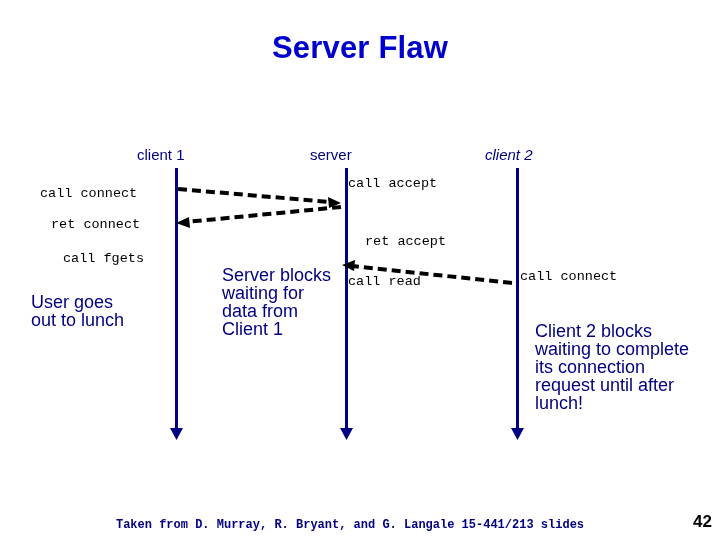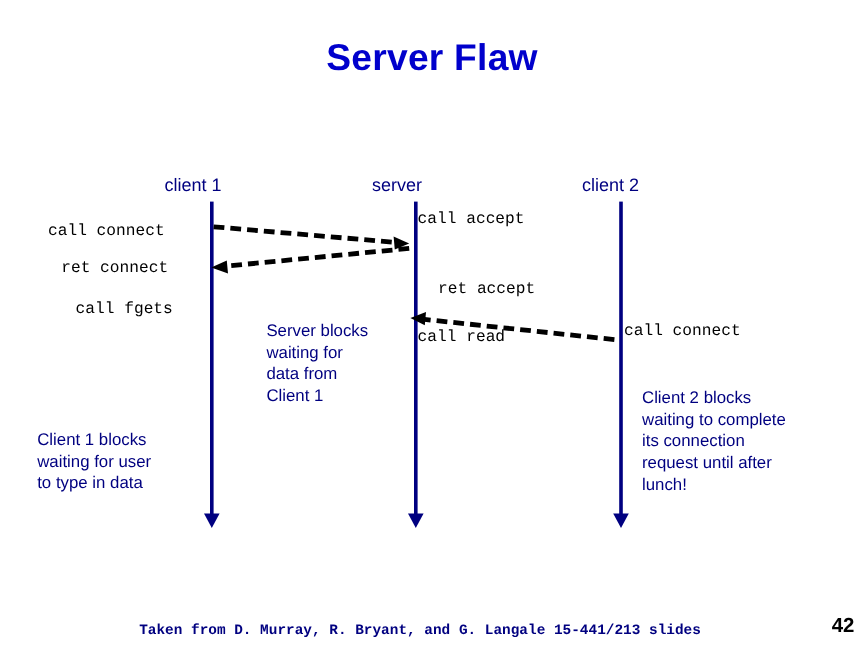--- a/index.html
+++ b/index.html
@@ -41,21 +41,21 @@
     font-family: "Liberation Mono", monospace;
     font-size: 13.5px;
     color: #000000;
     position: absolute;
     white-space: nowrap;
   }
   .sans-note {
     position: absolute;
     color: #000080;
     font-family: "Liberation Sans", sans-serif;
-    font-size: 14px;
+    font-size: 18px;
     line-height: 18px;
     white-space: pre-line;
   }
   .vline {
     position: absolute;
     width: 3px;
     background: #000080;
   }
   .footer {
     position: absolute;
@@ -88,21 +88,21 @@
 </style>
 </head>
 <body>
 
 <div id="slide">
 
   <div class="title">Server Flaw</div>
 
   <div class="col-head" style="left:137px; top:146px;">client 1</div>
   <div class="col-head" style="left:310px; top:146px;">server</div>
-  <div class="col-head" style="left:485px; top:146px;">client 2</div>
+  <div class="col-head" style="left:485px; top:146px;font-style:italic;">client 2</div>
 
   <div class="vline" style="left:175px; top:168px; height:262px;"></div>
   <div class="vline" style="left:345px; top:168px; height:262px;"></div>
   <div class="vline" style="left:516px; top:168px; height:262px;"></div>
 
   <svg class="arrows" viewBox="0 0 720 540">
 
     <polygon points="176.5,440 170,428 183,428" fill="#000080"></polygon>
     <polygon points="346.5,440 340,428 353,428" fill="#000080"></polygon>
     <polygon points="517.5,440 511,428 524,428" fill="#000080"></polygon>
@@ -120,23 +120,22 @@
   <div class="mono" style="left:40px; top:186px;">call connect</div>
   <div class="mono" style="left:51px; top:217px;">ret connect</div>
   <div class="mono" style="left:63px; top:251px;">call fgets</div>
 
   <div class="mono" style="left:348px; top:176px;">call accept</div>
   <div class="mono" style="left:350px; top:234px;margin-left:15px;">ret accept</div>
   <div class="mono" style="left:348px; top:260px;margin-top:14px;">call read</div>
 
   <div class="mono" style="left:520px; top:269px;">call connect</div>
 
-  <div class="sans-note" style="left:31px; top:357px; width:150px;">Client 1 blocks
-waiting for user
-to type in data</div>
+  <div class="sans-note" style="left:31px; top:293px; width:140px;">User goes
+out to lunch</div>
   <div class="sans-note" style="left:222px; top:266px; width:122px;">Server blocks
 waiting for
 data from
 Client 1</div>
   <div class="sans-note" style="left:535px; top:322px; width:180px;">Client 2 blocks
 waiting to complete
 its connection
 request until after
 lunch!</div>
 

